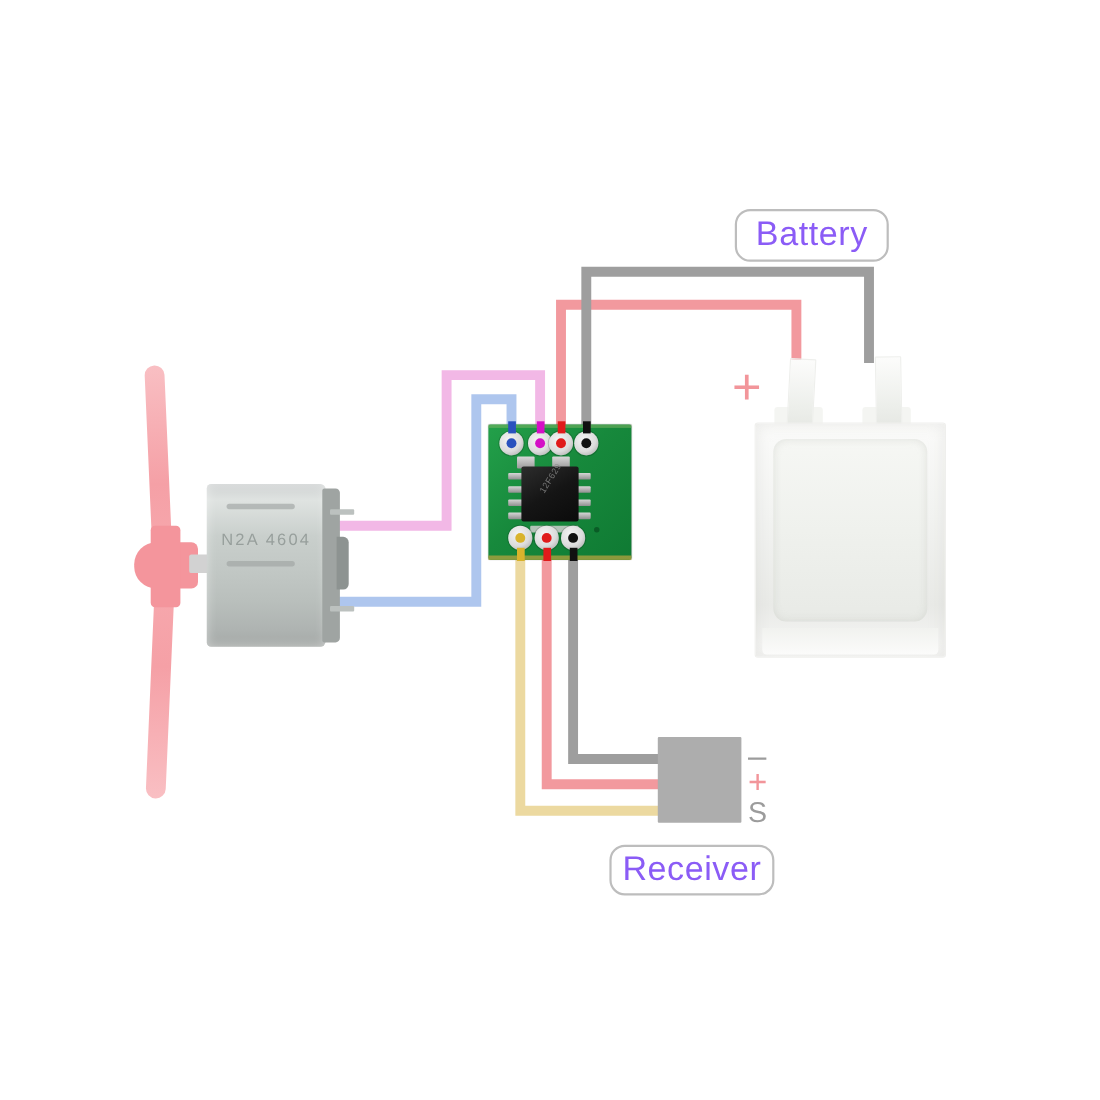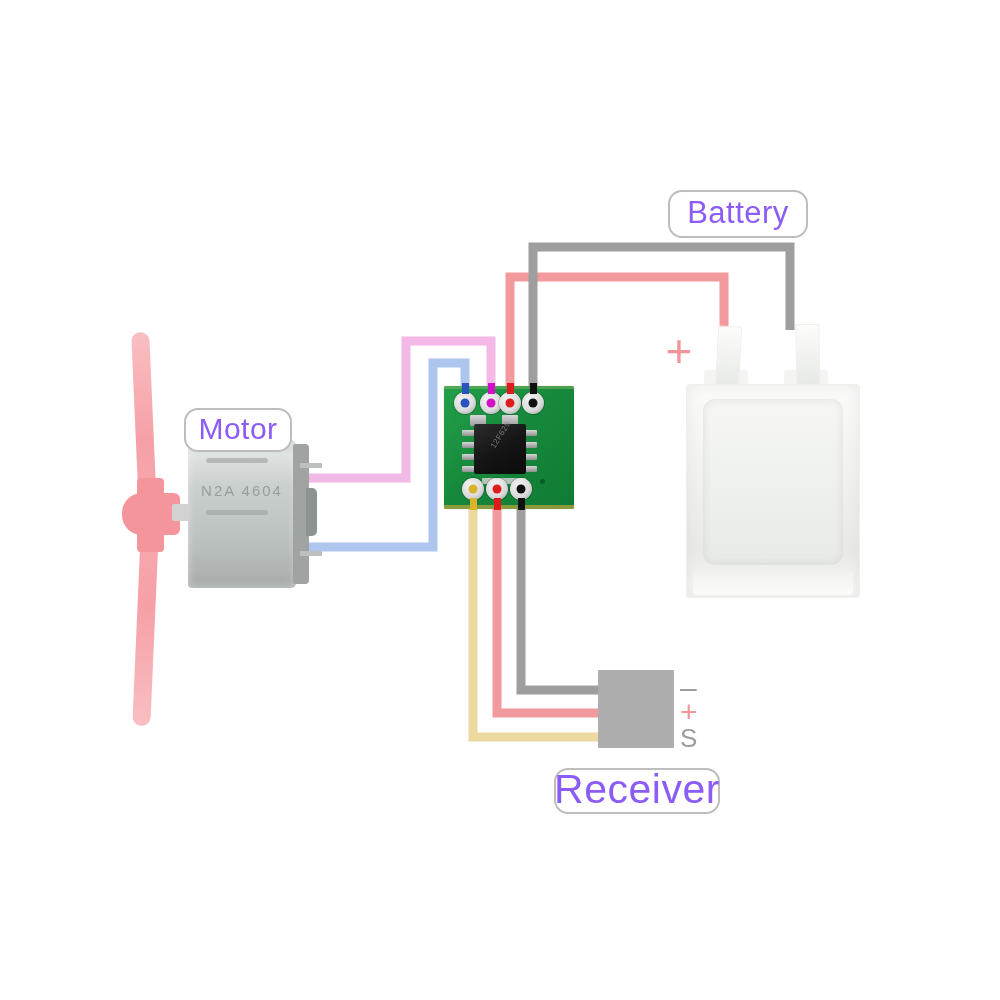--- a/index.html
+++ b/index.html
@@ -38,21 +38,21 @@
     line-height: 1;
     letter-spacing: 0.5px;
     display: flex;
     align-items: center;
     justify-content: center;
     padding: 0 14px 3px 14px;
     white-space: nowrap;
   }
   #callout-motor    { left: 184px; top: 408px; width: 108px; height: 44px; }
   #callout-battery  { left: 668px; top: 190px; width: 140px; height: 48px; font-size: 31px;}
-  #callout-receiver { left: 554px; top: 768px; width: 166px; height: 46px; font-size: 41px;}
+  #callout-receiver { left: 554px; top: 768px; width: 150px; height: 46px; font-size: 31px;}
 
   
   #motor-group {
     position: absolute;
     left: 110px;
     top: 330px;
     width: 230px;
     height: 400px;
   }
   .prop-blade {
@@ -424,17 +424,16 @@
     </div>
   </div>
 
   <div id="receiver-group">
     <div id="receiver-body"></div>
     <div id="rx-label-minus" class="rx-pin-label">–</div>
     <div id="rx-label-plus" class="rx-pin-label">+</div>
     <div id="rx-label-s" class="rx-pin-label">S</div>
   </div>
 
-  <div id="callout-motor" class="callout">Motor</div>
   <div id="callout-battery" class="callout">Battery</div>
   <div id="callout-receiver" class="callout">Receiver</div>
 
 </div>
 
 </body></html>

